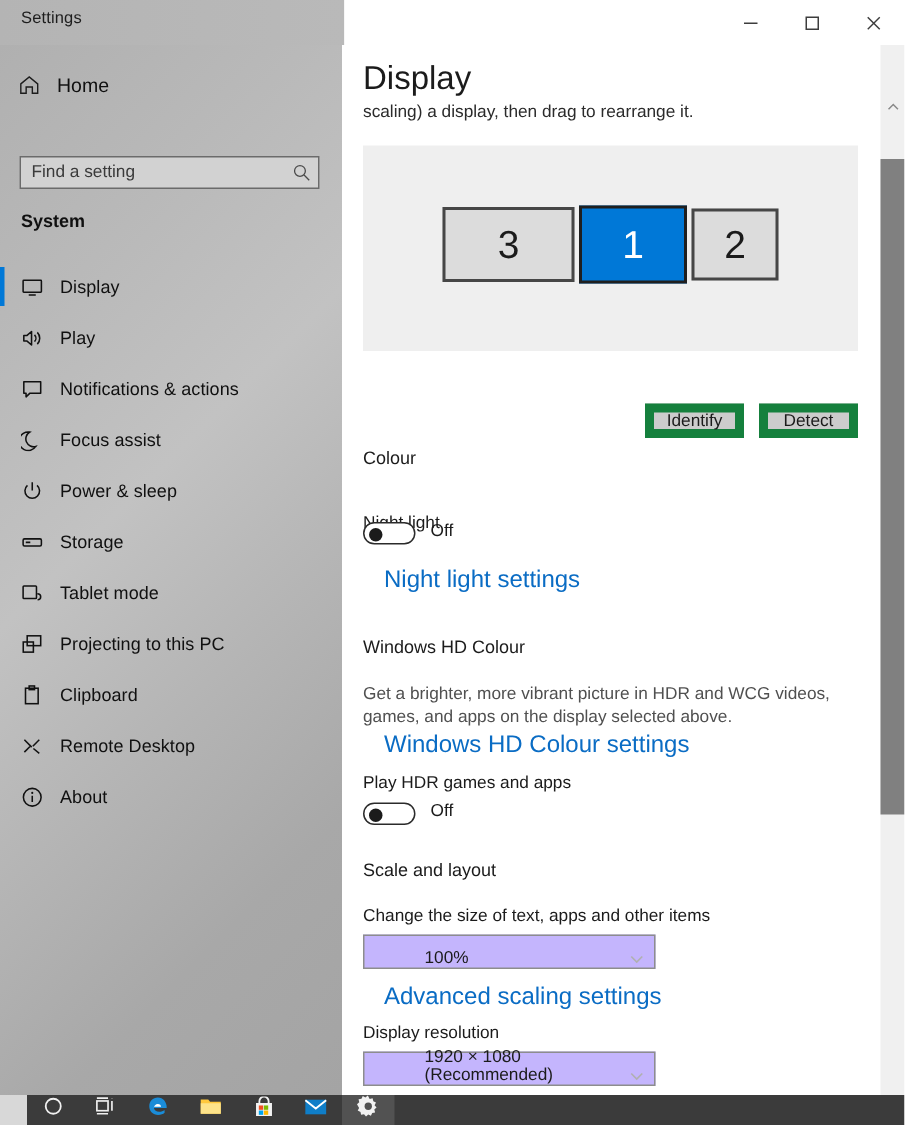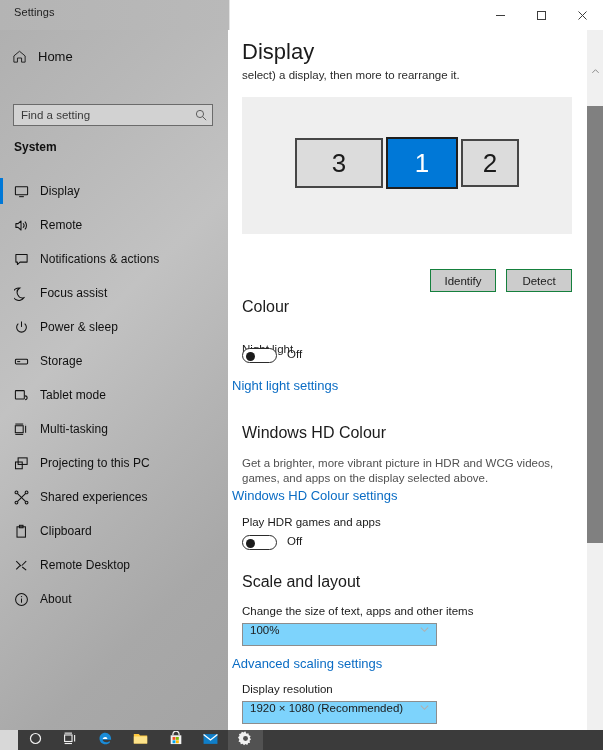--- a/index.html
+++ b/index.html
@@ -130,59 +130,59 @@
   .monitor.m3 { width: 88px; height: 50px; }
   .monitor.m1 { width: 72px; height: 52px; background: #0078d7; border-color: #1f1f1f; color: #ffffff; }
   .monitor.m2 { width: 58px; height: 48px; }
 
   .stage-buttons {
     position: absolute; left: 14px; top: 239px;
     width: 330px; display: flex; justify-content: flex-end; gap: 10px;
   }
   .btn {
     width: 66px; height: 23px;
-    background: #cccccc; border: 1px solid #15803d;
+    background: #cccccc; border: 6px solid #15803d;
     font-family: "Liberation Sans", sans-serif;
     font-size: 11.5px; color: #1b1b1b;
     display: flex; align-items: center; justify-content: center;
     cursor: default;
   }
 
   .sec-head {
     position: absolute; left: 14px;
-    font-size: 16px; color: #1b1b1b;
+    font-size: 12px; color: #1b1b1b;
   }
   .lbl {
     position: absolute; left: 14px;
     font-size: 11.5px; color: #1b1b1b;
   }
   .lbl.dim { color: #505050; line-height: 16px; }
   .link {
-    position: absolute; left: 4px;
-    font-size: 13px; color: #0a6cc4; text-decoration: none;
+    position: absolute; left: 28px;
+    font-size: 16px; color: #0a6cc4; text-decoration: none;
   }
 
   .toggle-row { position: absolute; left: 14px; display: flex; align-items: flex-start; gap: 10px; }
   .toggle {
     width: 35px; height: 15px; border-radius: 8px;
     border: 1px solid #2b2b2b; background: #ffffff;
     position: relative;
   }
   .toggle .knob {
     position: absolute; left: 3px; top: 3px;
     width: 9px; height: 9px; border-radius: 50%;
     background: #1b1b1b;
   }
   .toggle-state { font-size: 11.5px; color: #1b1b1b; }
 
   .combo {
     position: absolute; left: 14px;
     width: 195px; height: 23px;
-    border: 1px solid #8d8d8d; background: #7dd3fc;
-    display: flex; align-items: flex-start;
+    border: 1px solid #8d8d8d; background: #c4b5fd;
+    display: flex; align-items: flex-end; padding-left: 33px;
   }
   .combo-val { flex: 1; font-size: 11.5px; color: #1b1b1b; padding-left: 7px; }
   .combo-arrow { width: 24px; display: flex; justify-content: center; color: #b0b0b0; }
 
   
   .scrollbar {
     position: absolute; left: 587px; top: 30px;
     width: 16px; height: 700px;
     background: #f0f0f0;
   }
@@ -277,21 +277,21 @@
 
       <div class="navitem">
 
         <span class="nav-icon">
           <svg width="15" height="15" viewBox="0 0 16 16">
             <path d="M2 6h2.3L7.5 3.2v9.6L4.3 10H2z" fill="none" stroke="currentColor" stroke-width="1.1" stroke-linejoin="round"></path>
             <path d="M9.6 5.6a3.4 3.4 0 010 4.8" fill="none" stroke="currentColor" stroke-width="1.1"></path>
             <path d="M11.6 3.8a6 6 0 010 8.4" fill="none" stroke="currentColor" stroke-width="1.1"></path>
           </svg>
         </span>
-        <span class="nav-label">Remote</span>
+        <span class="nav-label">Play</span>
       </div>
 
       <div class="navitem">
 
         <span class="nav-icon">
           <svg width="15" height="15" viewBox="0 0 16 16">
             <path d="M2 2.6h12v8.2H6.4L3.6 13.4v-2.6H2z" fill="none" stroke="currentColor" stroke-width="1.1" stroke-linejoin="round"></path>
           </svg>
         </span>
         <span class="nav-label">Notifications &amp; actions</span>
@@ -333,59 +333,32 @@
 
         <span class="nav-icon">
           <svg width="15" height="15" viewBox="0 0 16 16">
             <rect x="1.5" y="2.8" width="9.5" height="9" rx="0.6" fill="none" stroke="currentColor" stroke-width="1.1"></rect>
             <path d="M11.6 8.4c1.6 0 2.4 1 2.4 2.1s-.8 2.1-2.2 2.1" fill="none" stroke="currentColor" stroke-width="1.1"></path>
           </svg>
         </span>
         <span class="nav-label">Tablet mode</span>
       </div>
 
-      <div class="navitem">
-
-        <span class="nav-icon">
-          <svg width="15" height="15" viewBox="0 0 16 16">
-            <rect x="1.4" y="4" width="8.4" height="7.4" fill="none" stroke="currentColor" stroke-width="1.1"></rect>
-            <line x1="1.4" y1="2.2" x2="9.8" y2="2.2" stroke="currentColor" stroke-width="1.1"></line>
-            <line x1="1.4" y1="13.2" x2="9.8" y2="13.2" stroke="currentColor" stroke-width="1.1"></line>
-            <line x1="12.4" y1="4" x2="12.4" y2="11.4" stroke="currentColor" stroke-width="1.1"></line>
-            <line x1="12.4" y1="2.2" x2="12.4" y2="2.3" stroke="currentColor" stroke-width="1.4"></line>
-          </svg>
-        </span>
-        <span class="nav-label">Multi-tasking</span>
-      </div>
 
       <div class="navitem">
 
         <span class="nav-icon">
           <svg width="15" height="15" viewBox="0 0 16 16">
             <rect x="4.4" y="2" width="9.6" height="7" fill="none" stroke="currentColor" stroke-width="1.1"></rect>
             <rect x="1.6" y="6.4" width="7.2" height="7.2" fill="none" stroke="currentColor" stroke-width="1.1"></rect>
           </svg>
         </span>
         <span class="nav-label">Projecting to this PC</span>
       </div>
 
-      <div class="navitem">
-
-        <span class="nav-icon">
-          <svg width="15" height="15" viewBox="0 0 16 16">
-            <circle cx="2.6" cy="2.6" r="1.5" fill="none" stroke="currentColor" stroke-width="1.1"></circle>
-            <circle cx="13.4" cy="2.6" r="1.5" fill="none" stroke="currentColor" stroke-width="1.1"></circle>
-            <circle cx="2.6" cy="13.4" r="1.5" fill="none" stroke="currentColor" stroke-width="1.1"></circle>
-            <circle cx="13.4" cy="13.4" r="1.5" fill="none" stroke="currentColor" stroke-width="1.1"></circle>
-            <line x1="3.8" y1="3.8" x2="12.2" y2="12.2" stroke="currentColor" stroke-width="1.1"></line>
-            <line x1="12.2" y1="3.8" x2="3.8" y2="12.2" stroke="currentColor" stroke-width="1.1"></line>
-          </svg>
-        </span>
-        <span class="nav-label">Shared experiences</span>
-      </div>
 
       <div class="navitem">
 
         <span class="nav-icon">
           <svg width="15" height="15" viewBox="0 0 16 16">
             <rect x="3.2" y="3" width="9" height="11" fill="none" stroke="currentColor" stroke-width="1.1"></rect>
             <rect x="5.8" y="1.4" width="3.8" height="2.6" fill="none" stroke="currentColor" stroke-width="1.1"></rect>
           </svg>
         </span>
         <span class="nav-label">Clipboard</span>
@@ -415,21 +388,21 @@
         </span>
         <span class="nav-label">About</span>
       </div>
 
     </div>
   </div>
 
   <div class="content">
 
     <div class="page-title">Display</div>
-    <div class="page-sub">select) a display, then more to rearrange it.</div>
+    <div class="page-sub">scaling) a display, then drag to rearrange it.</div>
 
     <div class="monitor-stage">
       <div class="monitors">
         <div class="monitor m3">3</div>
         <div class="monitor m1">1</div>
         <div class="monitor m2">2</div>
       </div>
     </div>
 
     <div class="stage-buttons">

